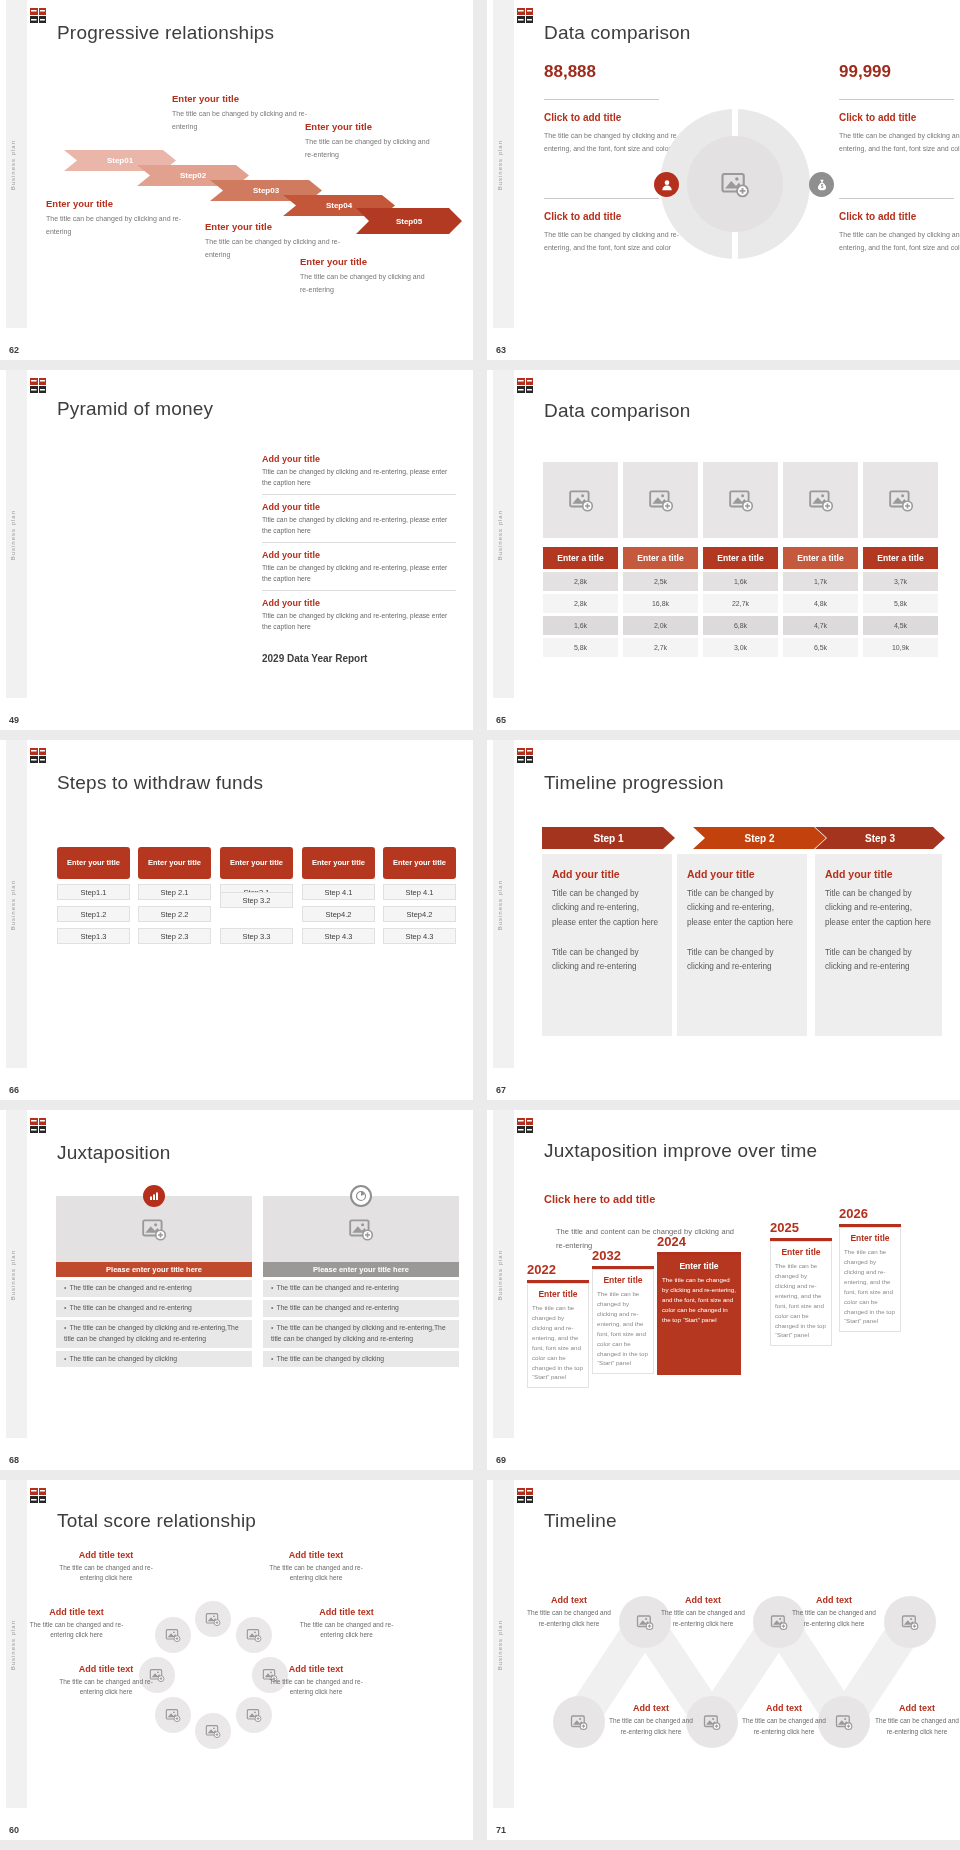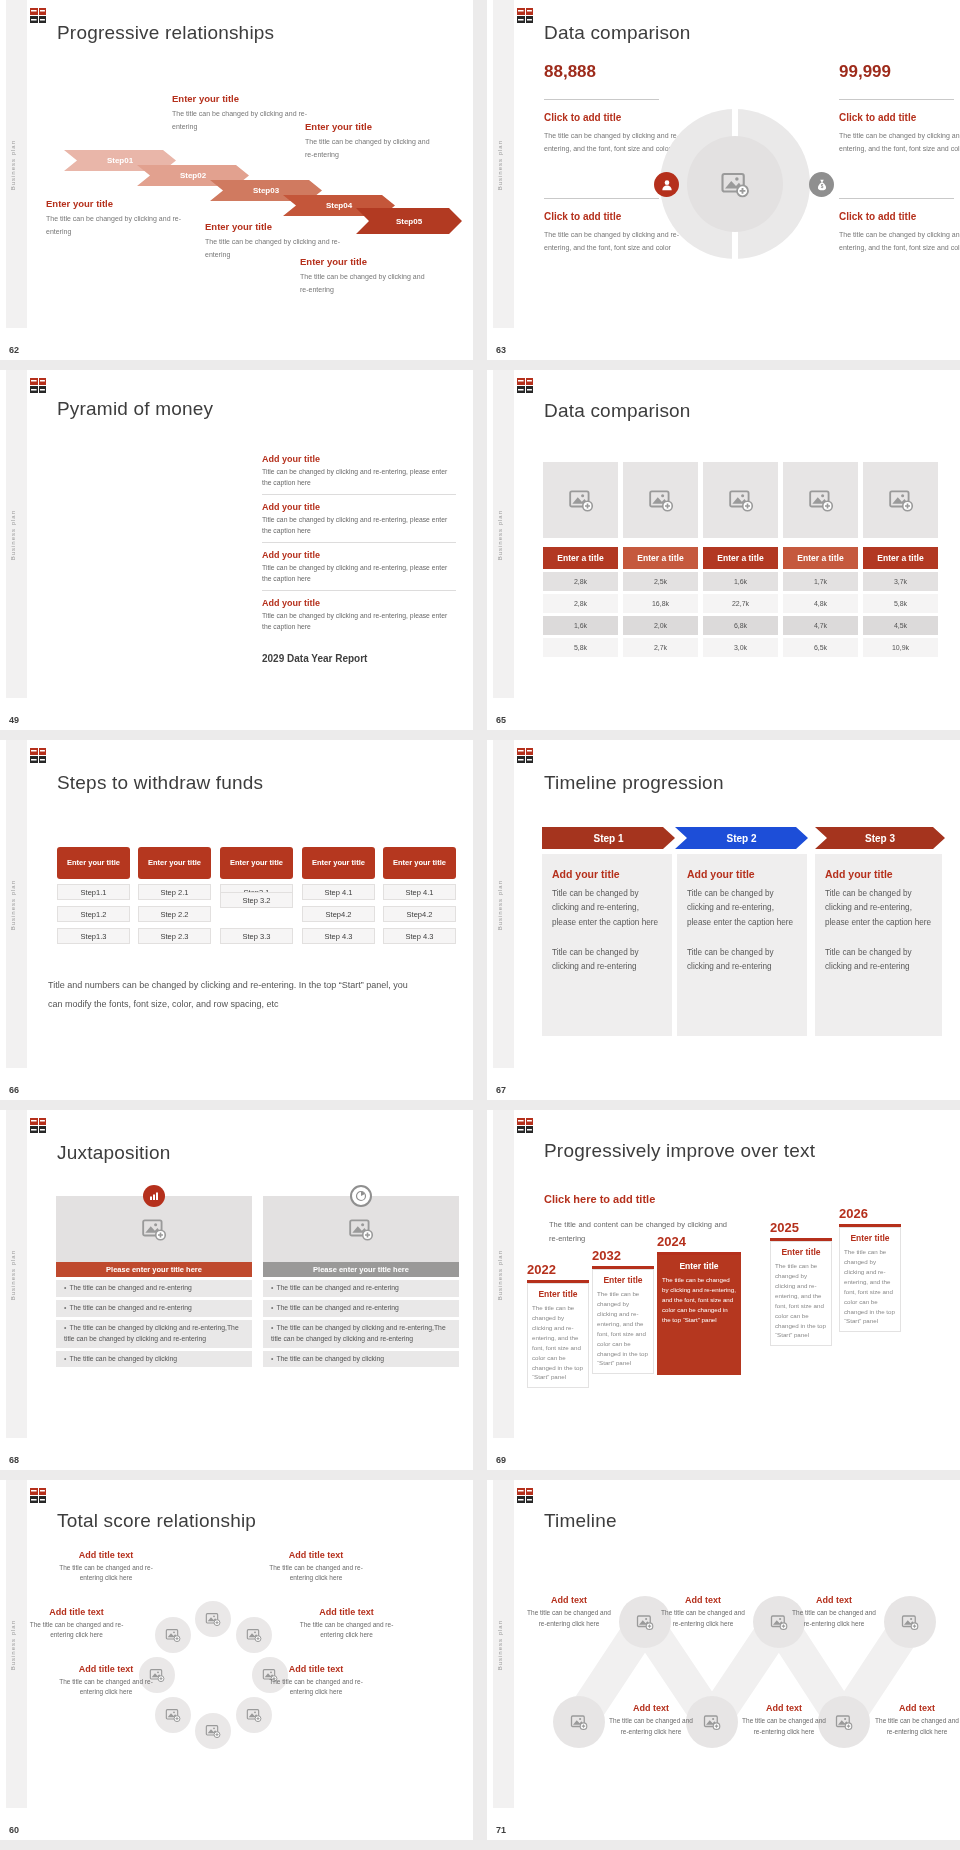--- a/index.html
+++ b/index.html
@@ -84,21 +84,21 @@
   .img68{height:66px;background:#e3e1e1;display:flex;align-items:center;justify-content:center;}
   .ban68{height:15px;color:#fff;font-size:7.5px;font-weight:bold;display:flex;
          align-items:center;justify-content:center;}
   .bl68{margin-top:3px;}
   .bl68 .row{background:#e9e8e8;margin-bottom:3px;padding:3px 6px 3px 8px;font-size:6.8px;
          line-height:1.6;color:#555;}
   .bl68 .row:before{content:"•";margin-right:3px;color:#777;}
   
   .sub69{position:absolute;left:57px;top:83px;font-size:11px;font-weight:bold;color:#b5301c;}
   .sb69{position:absolute;left:57px;top:103px;width:178px;font-size:7.5px;line-height:1.8;
-        color:#6a6a6a;text-align:justify;margin:5px;}
+        color:#6a6a6a;text-align:justify;margin:12px;}
   .ycol{position:absolute;width:62px;}
   .ycol .yr{font-size:13px;font-weight:bold;color:#b5301c;}
   .ycol .bar{height:3.5px;background:#b5301c;margin-top:3px;}
   .ybox{position:absolute;width:62px;background:#fff;border:1px solid #e3e2e2;
         box-sizing:border-box;padding:5px 4px;}
   .ybox b{display:block;font-size:8.5px;color:#b5301c;text-align:center;margin-bottom:4px;}
   .ybox p{margin:0;font-size:6.2px;line-height:1.6;color:#8a8a8a;}
   .ybox.red{background:#b5371f;border-color:#b5371f;}
   .ybox.red b,.ybox.red p{color:#fff;}
   
@@ -376,39 +376,38 @@
     <div class="b66" style="left:138px;top:188px">Step 2.3</div>
     <div class="b66" style="left:220px;top:144px">Step3.1</div>
     <div class="b66" style="left:220px;top:152px">Step 3.2</div>
     <div class="b66" style="left:220px;top:188px">Step 3.3</div>
     <div class="b66" style="left:302px;top:144px">Step 4.1</div>
     <div class="b66" style="left:302px;top:166px">Step4.2</div>
     <div class="b66" style="left:302px;top:188px">Step 4.3</div>
     <div class="b66" style="left:383px;top:144px">Step 4.1</div>
     <div class="b66" style="left:383px;top:166px">Step4.2</div>
     <div class="b66" style="left:383px;top:188px">Step 4.3</div>
-    <p class="f66">Title and numbers can be changed by clicking and re-entering. In the top “Start” panel, you can modify the fonts, font size, color, and row spacing, etc</p>
   </div>
 
   <div class="card" style="left:487px;top:740px">
     <div class="strip">
       <span class="vtext">Business plan</span>
       </div>
     <div class="logo">
         <i></i>
         <i></i>
         <i></i>
         <i></i>
       </div>
     <div class="num">67</div>
     <h2 class="t" style="top:32px">Timeline progression</h2>
     <div class="arr67 first" style="left:55px;width:133px;background:#a5341e">
         <span>Step 1</span>
       </div>
-    <div class="arr67" style="left:188px;width:133px;background:#1d4ed8">
+    <div class="arr67" style="left:206px;width:133px;background:#c2410c">
         <span>Step 2</span>
       </div>
     <div class="arr67" style="left:328px;width:130px;background:#a5341e">
         <span>Step 3</span>
       </div>
     <div class="pan67" style="left:55px;width:130px">
       <b>Add your title</b>
       <p>Title can be changed by clicking and re-entering, please enter the caption here</p>
       <p>Title can be changed by clicking and re-entering</p>
       </div>
@@ -491,21 +490,21 @@
     <div class="strip">
       <span class="vtext">Business plan</span>
       </div>
     <div class="logo">
         <i></i>
         <i></i>
         <i></i>
         <i></i>
       </div>
     <div class="num">69</div>
-    <h2 class="t" style="top:30px">Progressively improve over text</h2>
+    <h2 class="t" style="top:30px">Juxtaposition improve over time</h2>
     <div class="sub69">Click here to add title</div>
     <p class="sb69">The title and content can be changed by clicking and re-entering</p>
     <div class="ycol" style="left:40px;top:152px">
       <div class="yr">2022</div>
       <div class="bar"></div>
       </div>
     <div class="ybox" style="left:40px;top:173px;height:105px">
       <b>Enter title</b>
       <p>The title can be changed by clicking and re-entering, and the font, font size and color can be changed in the top “Start” panel</p>
       </div>

